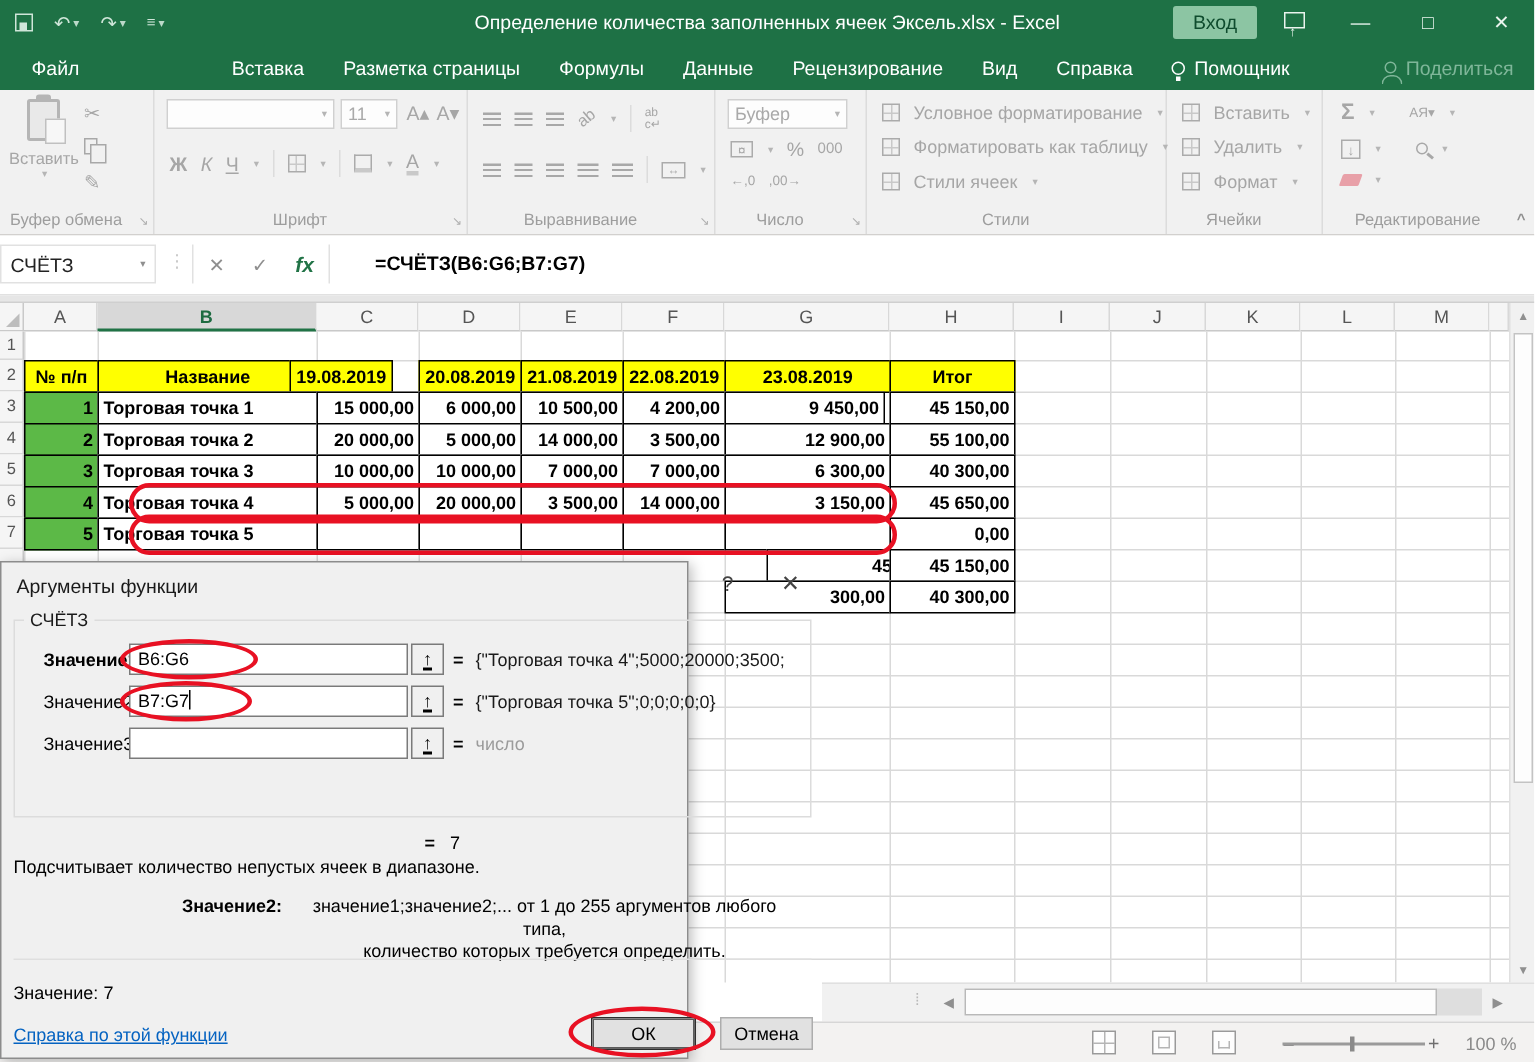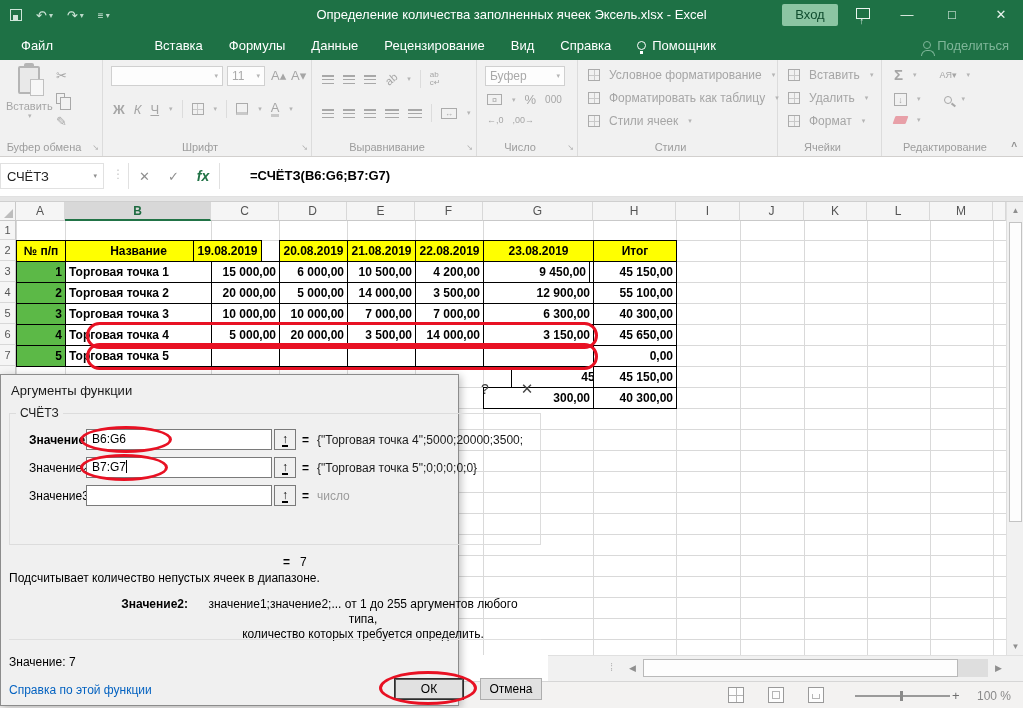--- a/index.html
+++ b/index.html
@@ -119,21 +119,21 @@
   .argres { position:absolute; left:316px; top:4px; width:226px; white-space:nowrap; overflow:hidden; color:#1a1a1a; }
   .argres.hint { color:#9b9b9b; }
   .dres { position:absolute; left:282px; top:180px; font-weight:bold; }
   .dresval { position:absolute; left:299px; top:180px; }
   .ddesc { position:absolute; left:8px; top:196px; width:520px; }
   .dhlplabel { position:absolute; left:75px; top:222px; width:112px; text-align:right; font-weight:bold; }
   .dhlptext { position:absolute; left:196px; top:222px; width:332px; text-align:center; line-height:15px; }
   .dsep { position:absolute; left:8px; top:264px; width:532px; height:1px; background:#dfdfdf; }
   .dvlabel { position:absolute; left:8px; top:280px; }
   .dvval { position:absolute; left:68px; top:280px; }
-  .dlink { position:absolute; left:8px; top:308px; color:#0563c1; }
+  .dlink { position:absolute; left:8px; top:308px; color:#0563c1; text-decoration:underline; }
   .dbtn { position:absolute; top:303px; height:22px; background:#e1e1e1; border:1px solid #adadad; text-align:center; line-height:20px; font-size:12px; }
   .dbtn.ok { left:393px; width:70px; border:1px solid #2d2d2d; box-shadow:inset 0 0 0 1px #5a5a5a; }
   .dbtn.cancel { left:479px; width:62px; }
 
   .bulb { display:inline-block; width:9px; height:9px; border:1.5px solid #fff; border-radius:50%; position:relative; }
   .bulb::after { content:""; position:absolute; left:2px; top:9px; width:3px; height:3px; background:#fff; }
   .person { display:inline-block; width:8px; height:8px; border:1.5px solid #7fb699; border-radius:50%; position:relative; }
   .person::after { content:""; position:absolute; left:-3px; top:8px; width:12px; height:5px; border:1.5px solid #7fb699; border-bottom:none; border-radius:6px 6px 0 0; }
 </style>
 </head>
@@ -169,20 +169,23 @@
 
   <div class="ribtabs" id="ribtabs">
       <div class="ribtab">
         <span>Файл</span>
       </div>
       <div class="ribtab active">
         <span>Главная</span>
       </div>
       <div class="ribtab">
         <span>Вставка</span>
+      </div>
+      <div class="ribtab">
+        <span>Разметка страницы</span>
       </div>
       <div class="ribtab">
         <span>Формулы</span>
       </div>
       <div class="ribtab">
         <span>Данные</span>
       </div>
       <div class="ribtab">
         <span>Рецензирование</span>
       </div>

